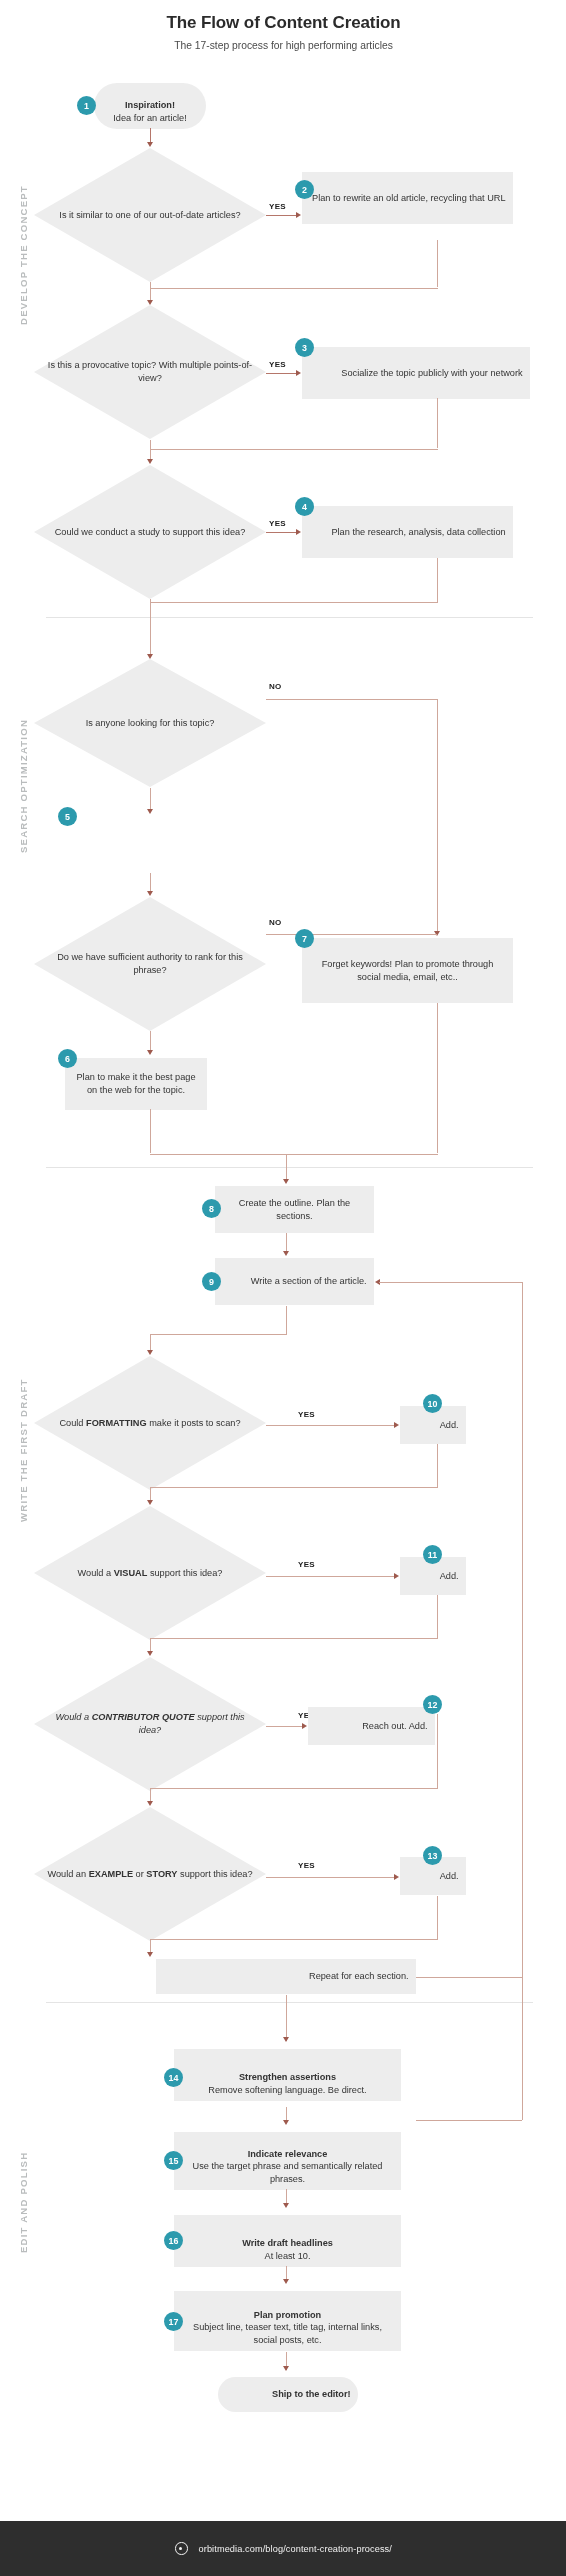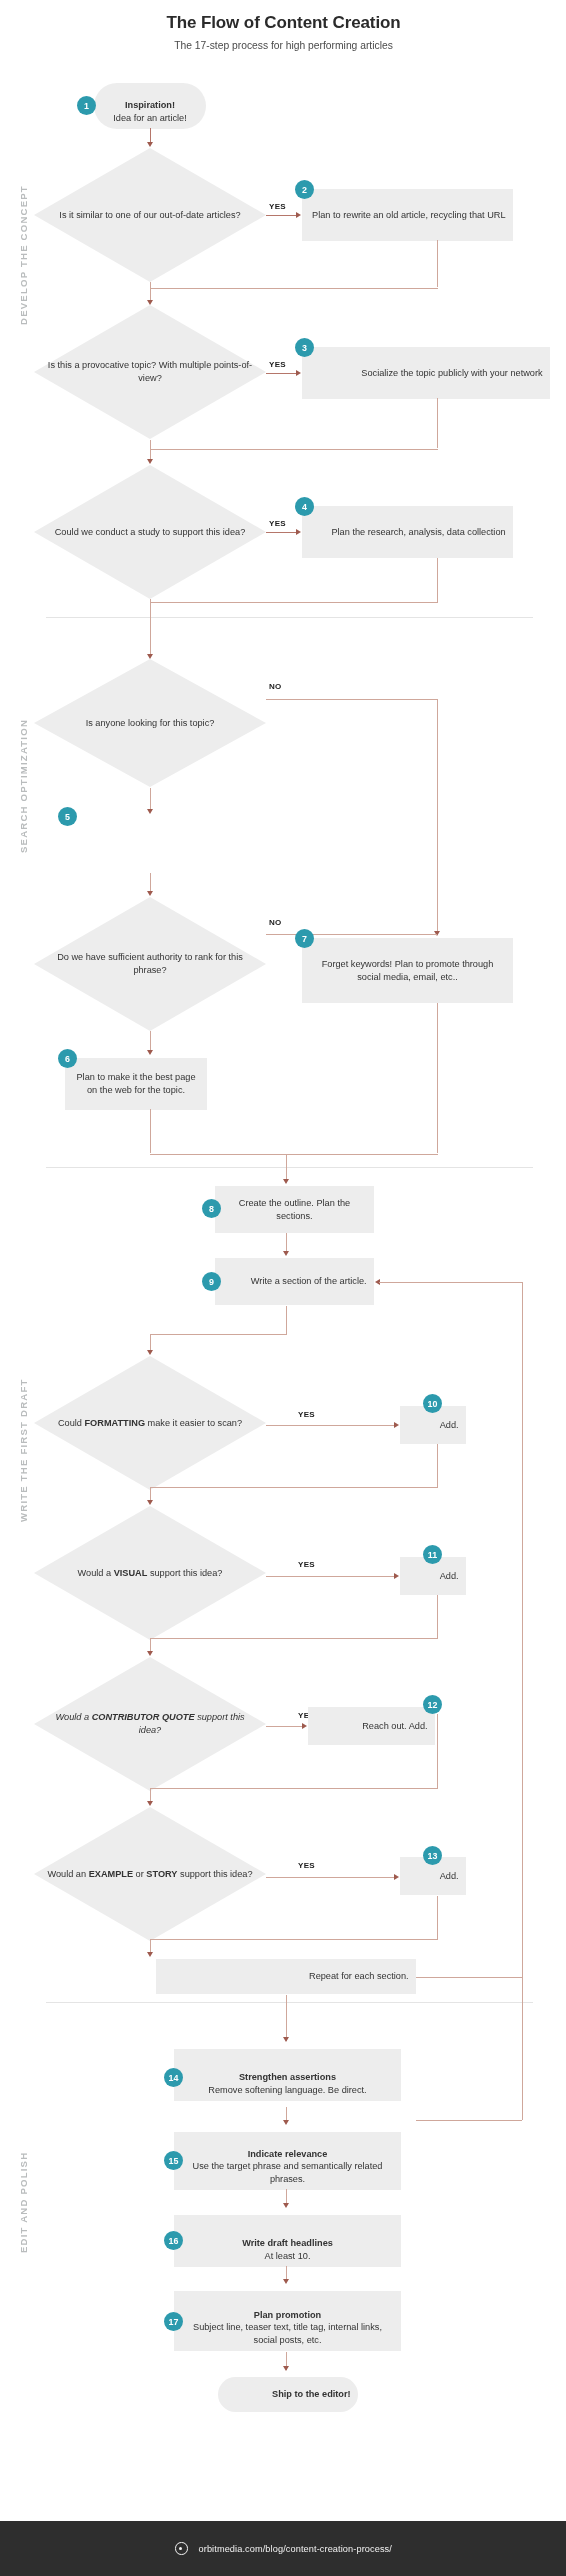--- a/index.html
+++ b/index.html
@@ -178,36 +178,36 @@
   <div class="arrow-d" style="left:147px; top:142px;"></div>
 
   <div class="diamond" style="left:34px; top:148px; width:232px; height:134px;">
     <div class="shape"></div>
     <div class="txt">Is it similar to one of our out-of-date articles?</div>
   </div>
   <div class="ln h" style="left:266px; top:215px; width:32px;"></div>
   <div class="arrow-r" style="left:296px; top:212px;"></div>
   <div class="brlab" style="left:269px; top:202px;">YES</div>
 
-  <div class="node" style="left:302px; top:189px; width:211px; height:52px;">Plan to rewrite an old article, recycling that URL</div>
+  <div class="node" style="left:302px; top:172px; width:211px; height:52px;">Plan to rewrite an old article, recycling that URL</div>
   <div class="step" style="left:295px; top:180px;">2</div>
   <div class="ln v pale" style="left:437px; top:240px; height:47px;"></div>
   <div class="ln h pale" style="left:150px; top:288px; width:288px;"></div>
   <div class="ln v pale" style="left:150px; top:282px; height:20.7px;"></div>
   <div class="arrow-d" style="left:147px; top:300px;"></div>
 
   <div class="diamond" style="left:34px; top:305px; width:232px; height:134px;">
     <div class="shape"></div>
     <div class="txt">Is this a provocative topic? With multiple points-of-view?</div>
   </div>
   <div class="ln h" style="left:266px; top:373px; width:32px;"></div>
   <div class="arrow-r" style="left:296px; top:370px;"></div>
   <div class="brlab" style="left:269px; top:360px;">YES</div>
 
-  <div class="node" style="left:302px; top:347px; width:248px; height:52px;">Socialize the topic publicly with your network</div>
+  <div class="node" style="left:302px; top:347px; width:228px; height:52px;">Socialize the topic publicly with your network</div>
   <div class="step" style="left:295px; top:338px;">3</div>
   <div class="ln v pale" style="left:437px; top:398px; height:50px;"></div>
   <div class="ln h pale" style="left:150px; top:449px; width:288px;"></div>
   <div class="ln v pale" style="left:150px; top:440px; height:22px;"></div>
   <div class="arrow-d" style="left:147px; top:459px;"></div>
 
   <div class="diamond" style="left:34px; top:465px; width:232px; height:134px;">
     <div class="shape"></div>
     <div class="txt">Could we conduct a study to support this idea?</div>
   </div>
@@ -272,21 +272,21 @@
   <div class="ln v pale" style="left:522px; top:1282px; height:838px;"></div>
 
   <div class="ln v pale" style="left:286px; top:1306px; height:28px;"></div>
   <div class="ln h pale" style="left:150px; top:1334px; width:137px;"></div>
   <div class="ln v pale" style="left:150px; top:1334px; height:19px;"></div>
   <div class="arrow-d" style="left:147px; top:1350px;"></div>
 
   <div class="diamond" style="left:34px; top:1356px; width:232px; height:134px;">
     <div class="shape"></div>
     <div class="txt">
-      <span><span>Could </span><b>FORMATTING</b><span> make it easier to scan?</span></span>
+      <span><span>Could </span><b>FORMATTING</b><span> make it posts to scan?</span></span>
     </div>
   </div>
   <div class="brlab" style="left:298px; top:1410px;">YES</div>
   <div class="ln h pale" style="left:266px; top:1425px; width:130px;"></div>
   <div class="arrow-r" style="left:394px; top:1422px;"></div>
 
   <div class="node" style="left:400px; top:1406px; width:66px; height:38px;">Add.</div>
   <div class="step" style="left:423px; top:1394px;">10</div>
   <div class="ln v pale" style="left:437px; top:1444px; height:43px;"></div>
   <div class="ln h pale" style="left:150px; top:1487px; width:288px;"></div>

